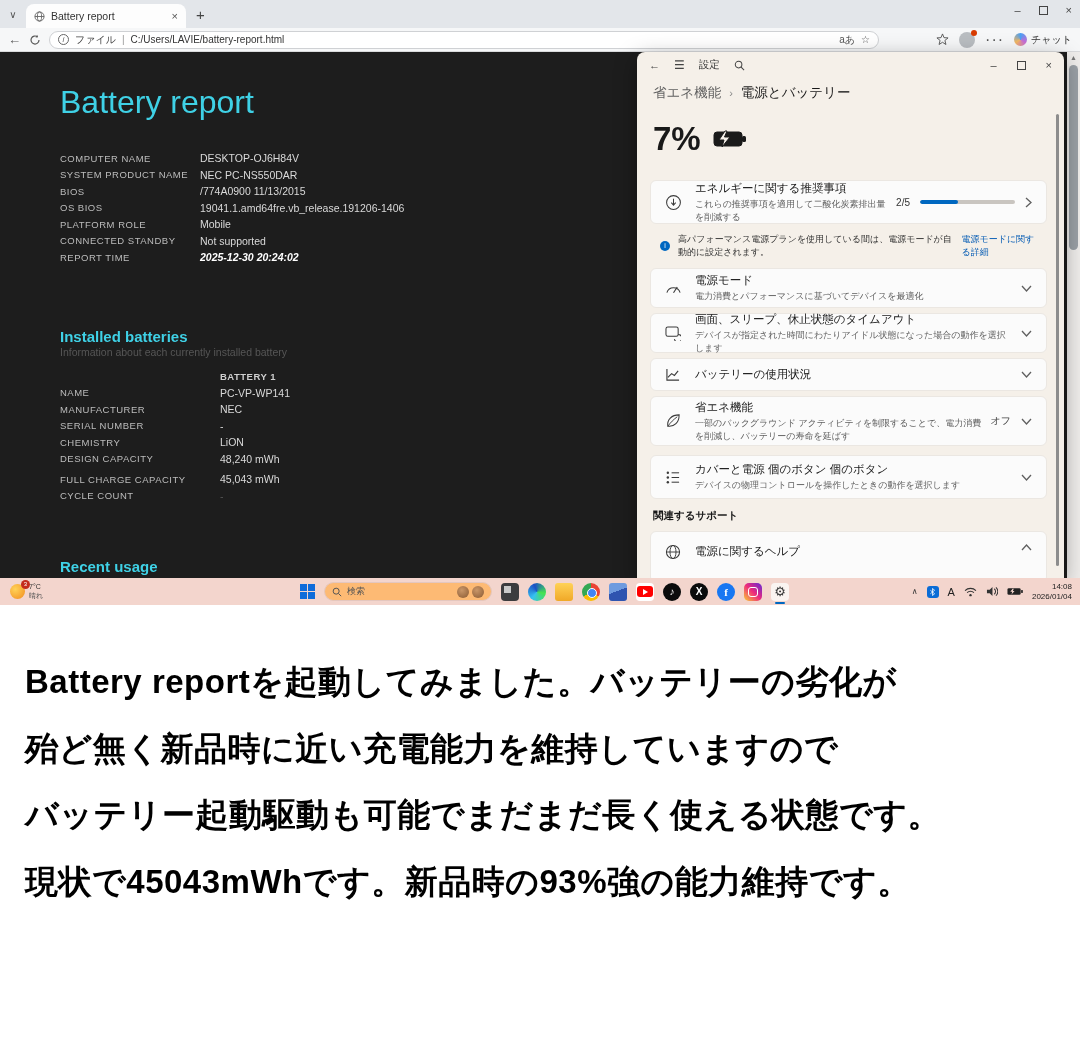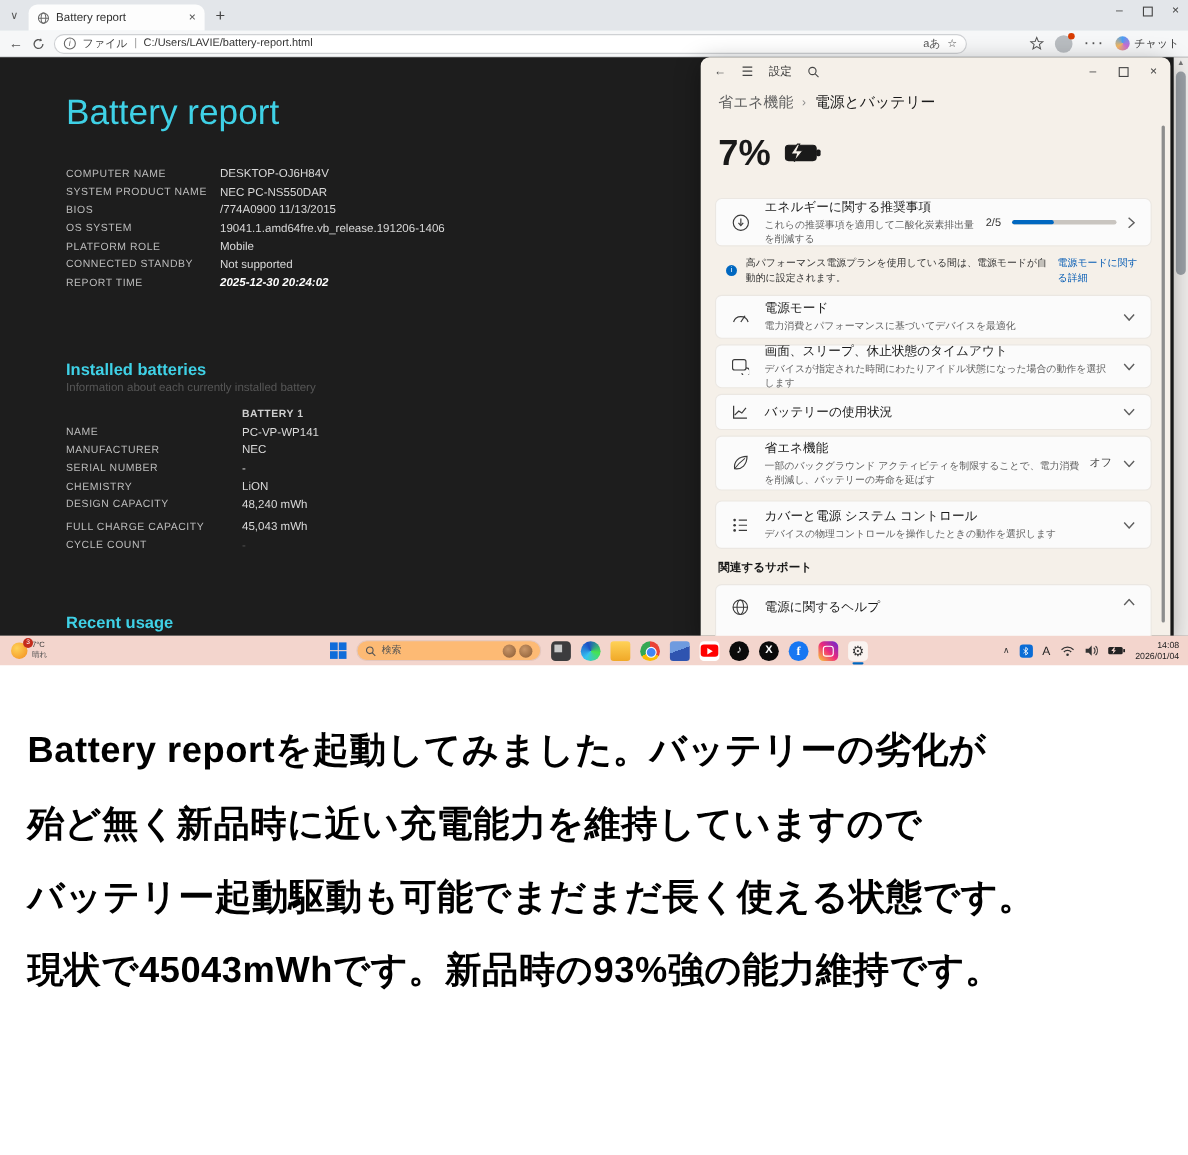--- a/index.html
+++ b/index.html
@@ -185,21 +185,21 @@
         </div>
       <div class="br-row">
           <span class="br-label">SYSTEM PRODUCT NAME</span>
           <span class="br-val">NEC PC-NS550DAR</span>
         </div>
       <div class="br-row">
           <span class="br-label">BIOS</span>
           <span class="br-val">/774A0900 11/13/2015</span>
         </div>
       <div class="br-row">
-          <span class="br-label">OS SYSTEM</span>
+          <span class="br-label">OS BIOS</span>
           <span class="br-val">19041.1.amd64fre.vb_release.191206-1406</span>
         </div>
       <div class="br-row">
           <span class="br-label">PLATFORM ROLE</span>
           <span class="br-val">Mobile</span>
         </div>
       <div class="br-row">
           <span class="br-label">CONNECTED STANDBY</span>
           <span class="br-val">Not supported</span>
         </div>
@@ -409,21 +409,21 @@
           <svg width="16" height="15" viewBox="0 0 17 16">
               <circle cx="3" cy="3" r="1.3" fill="#3a3a3a"></circle>
               <circle cx="3" cy="8" r="1.3" fill="#3a3a3a"></circle>
               <circle cx="3" cy="13" r="1.3" fill="#3a3a3a"></circle>
               <line x1="7" y1="3" x2="15" y2="3" stroke="#3a3a3a" stroke-width="1.1"></line>
               <line x1="7" y1="8" x2="15" y2="8" stroke="#3a3a3a" stroke-width="1.1"></line>
               <line x1="7" y1="13" x2="15" y2="13" stroke="#3a3a3a" stroke-width="1.1"></line>
             </svg>
         </span>
         <span class="card-text">
-          <div class="card-title">カバーと電源 システム コントロール</div>
+          <div class="card-title">カバーと電源 個のボタン 個のボタン</div>
           <div class="card-sub">デバイスの物理コントロールを操作したときの動作を選択します</div>
         </span>
         <span class="card-right">
           <span>
               <svg width="11" height="7" viewBox="0 0 11 7">
                 <path d="M1 1 L5.5 6 L10 1" fill="none" stroke="#5f5f5f" stroke-width="1.3"></path>
               </svg>
             </span>
         </span>
       </div>

